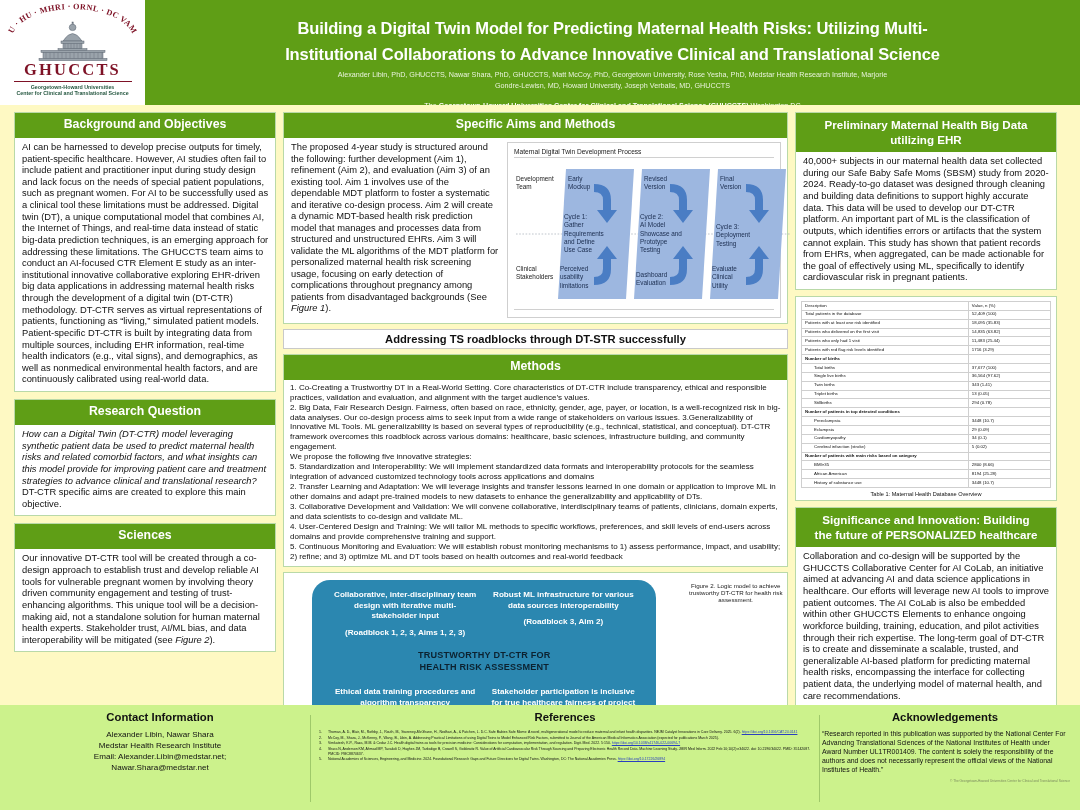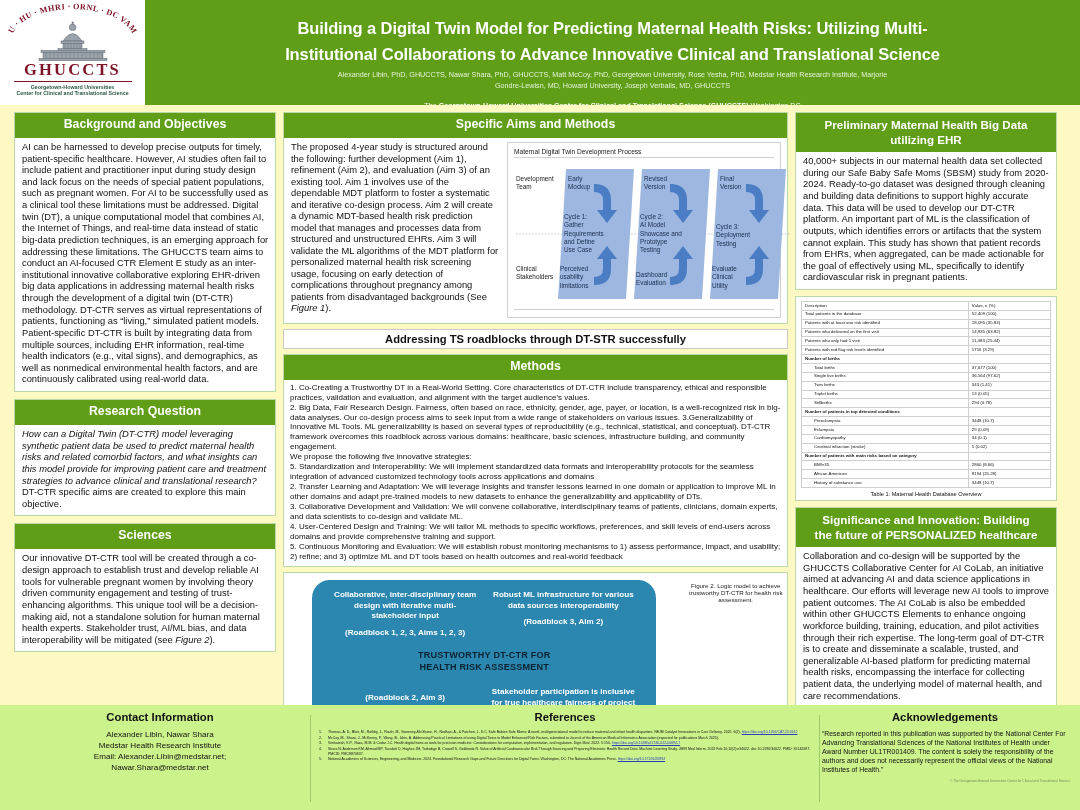--- a/index.html
+++ b/index.html
@@ -418,20 +418,21 @@
           </div>
           <div>
             <div class="fig2-cell">Robust ML infrastructure for various data sources interoperability</div>
             <div class="fig2-rb">(Roadblock 3, Aim 2)</div>
           </div>
           <div class="fig2-center">
             <div>TRUSTWORTHY DT-CTR FOR</div>
             <div>HEALTH RISK ASSESSMENT</div>
           </div>
           <div>
+            <div class="fig2-cell">Ethical data training procedures and algorithm transparency</div>
             <div class="fig2-rb">(Roadblock 2, Aim 3)</div>
           </div>
           <div>
             <div class="fig2-cell">Stakeholder participation is inclusive for true healthcare fairness of project outcomes</div>
             <div class="fig2-rb">(Roadblock 1, 2, Aims 1-3)</div>
           </div>
         </div>
         <div class="fig2-cap">Figure 2. Logic model to achieve trustworthy DT-CTR for health risk assessment.</div>
       </div>
 

